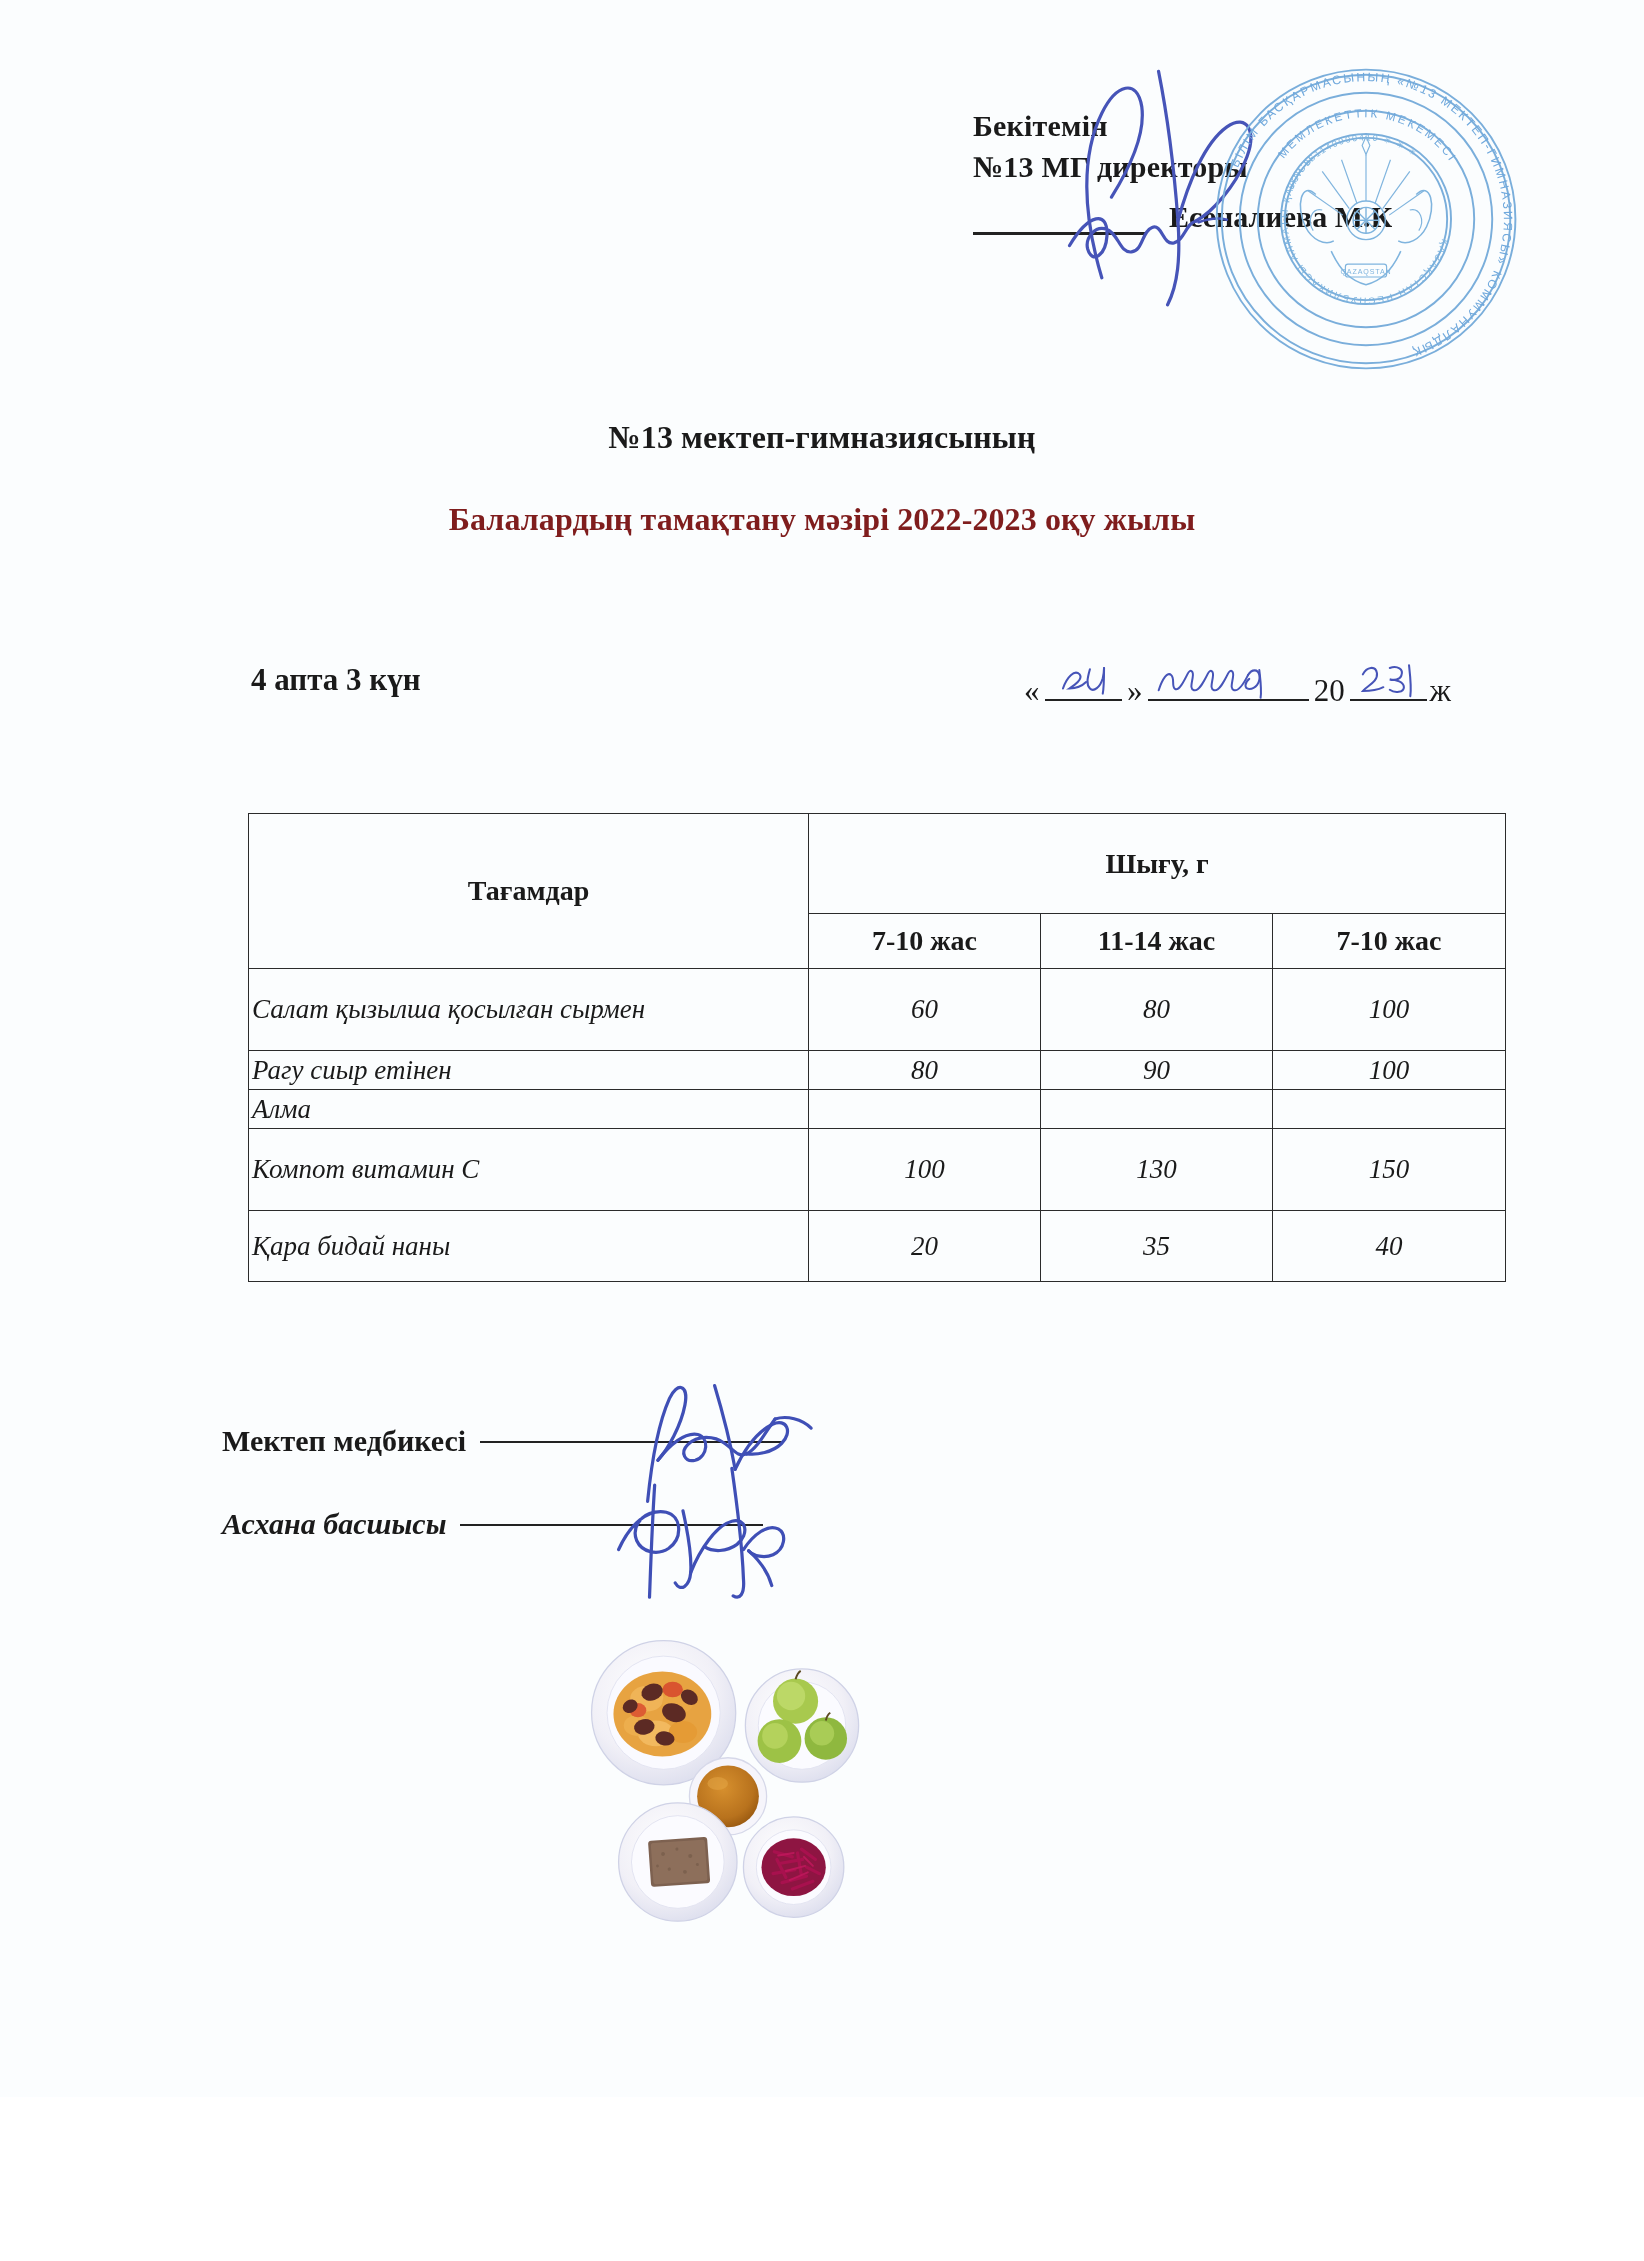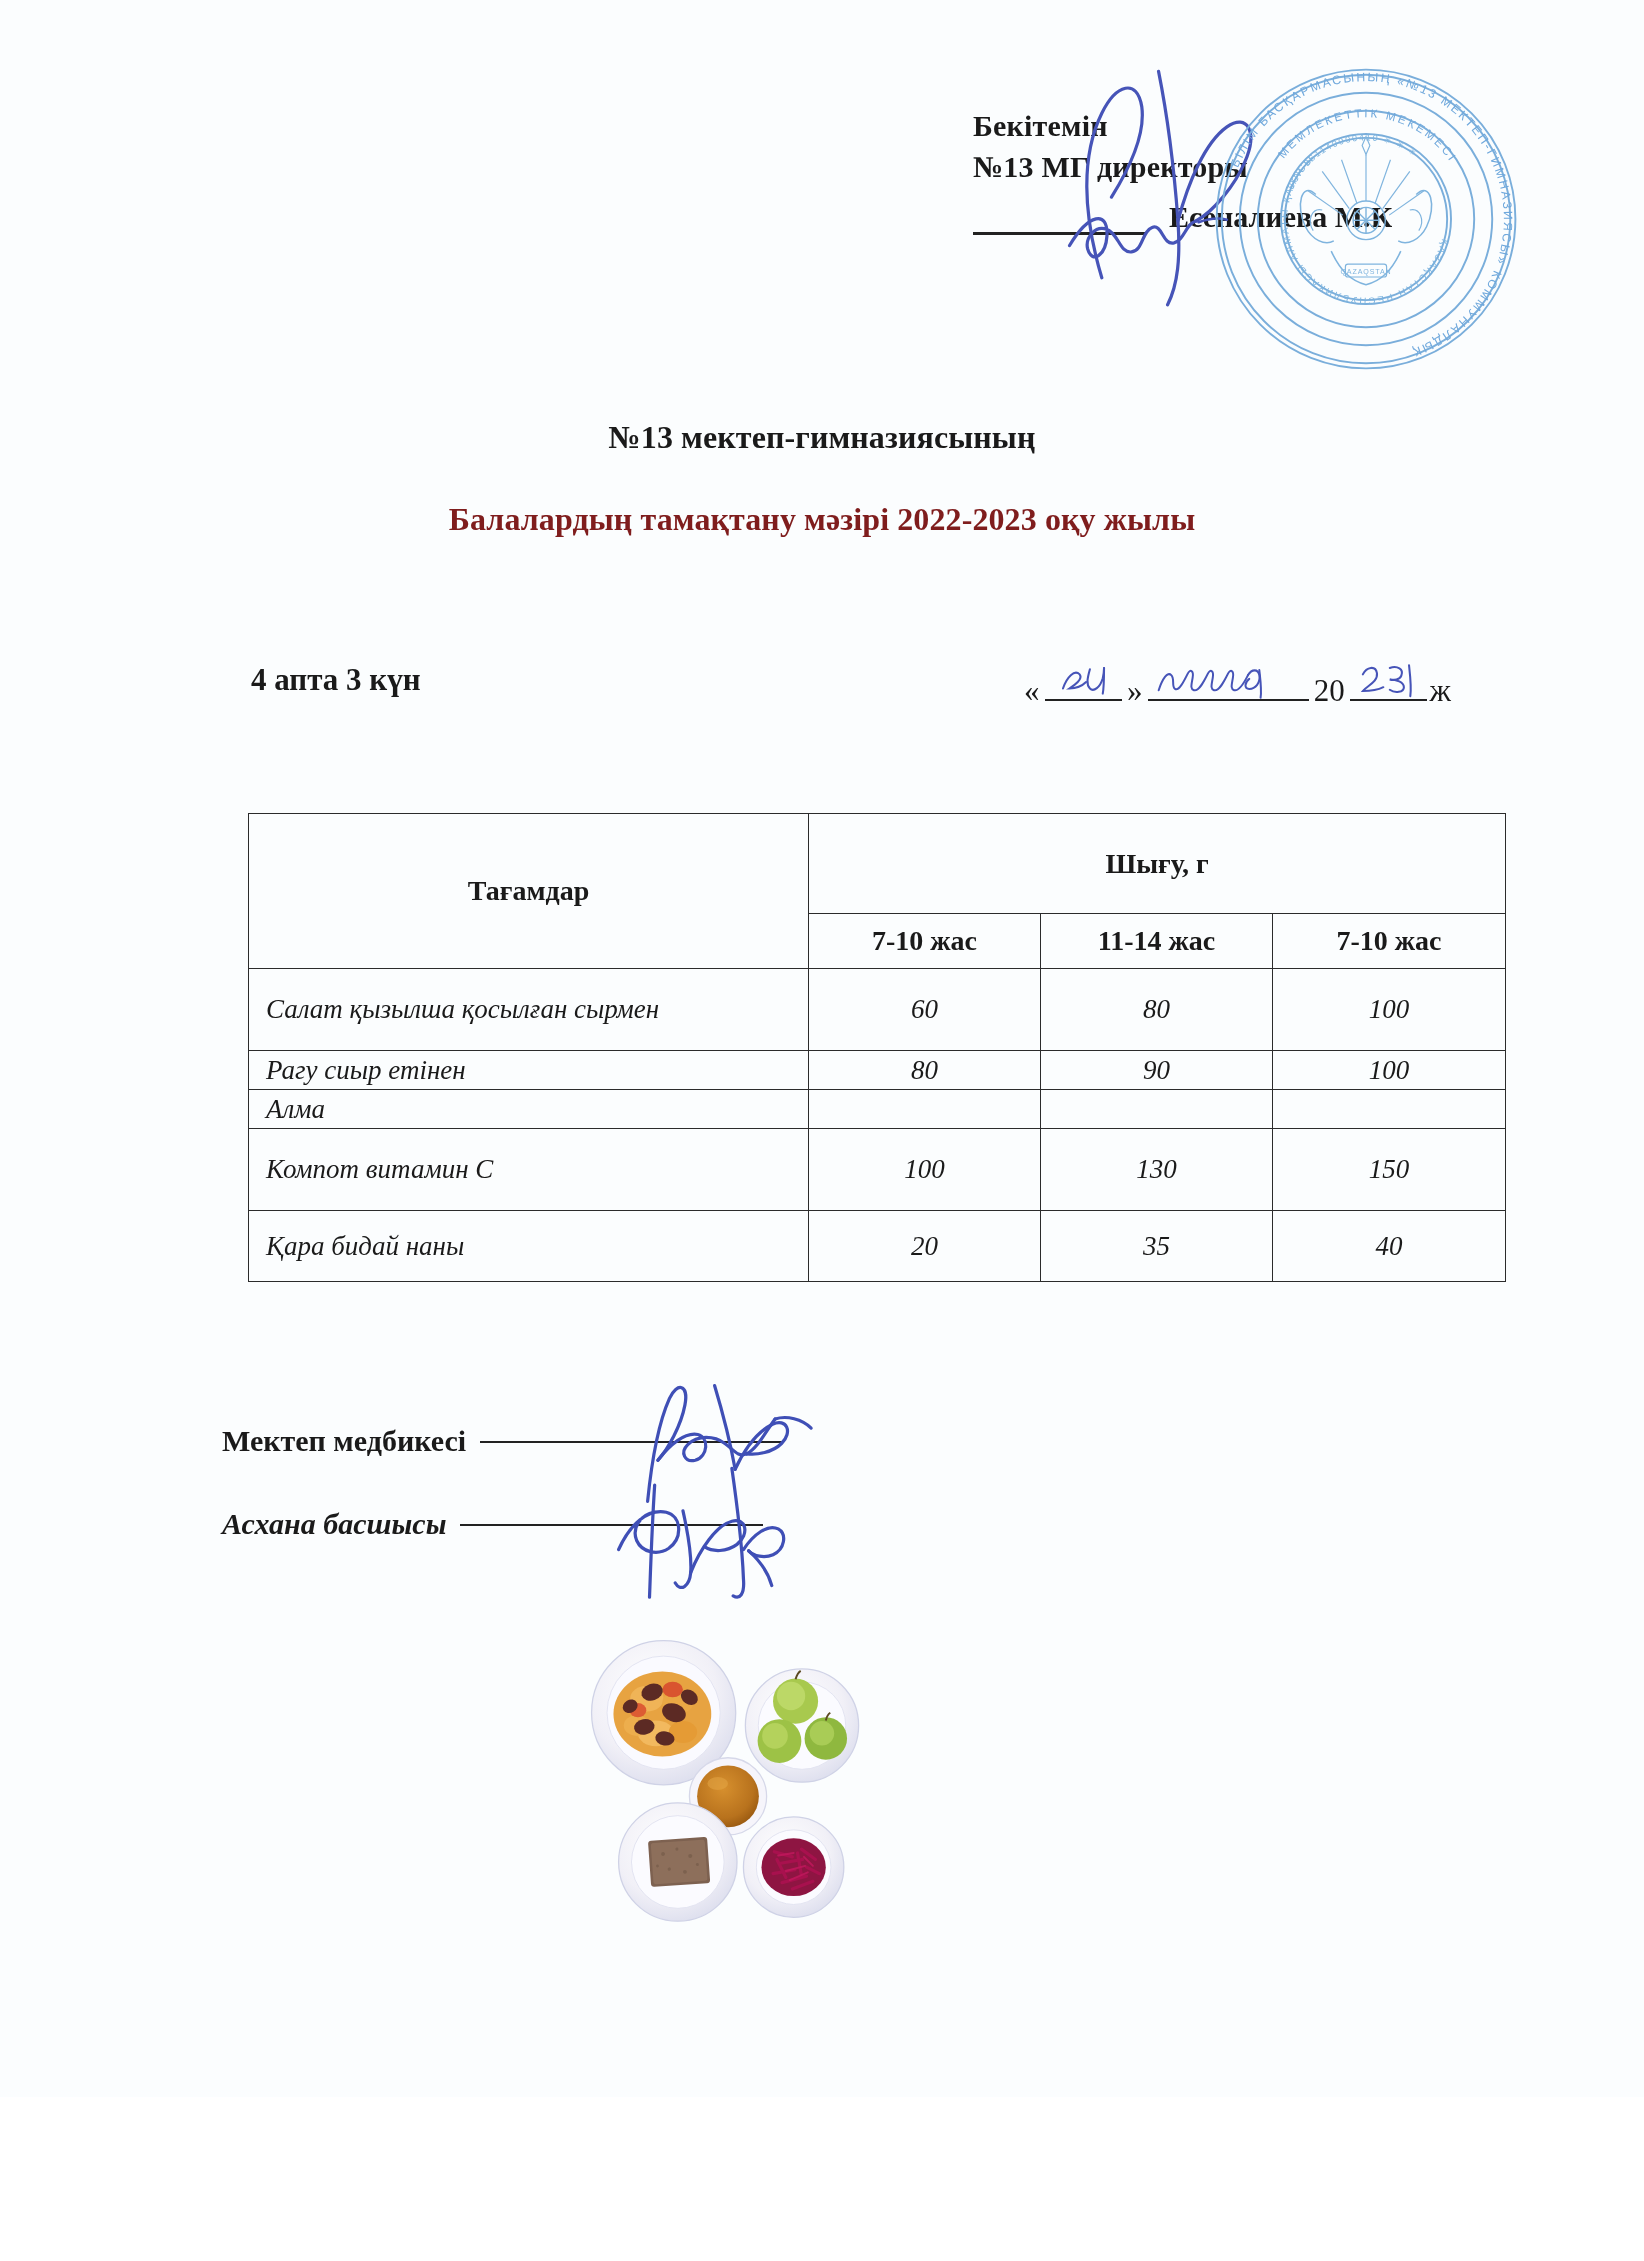--- a/index.html
+++ b/index.html
@@ -160,21 +160,21 @@
     vertical-align: middle;
   }
   .th-dishes { height: 148px; }
   .th-yield  { height: 97px; }
   .th-age    { height: 52px; font-size: 27px; }
 
   .menu-table td.dish {
     font-size: 27px;
     font-style: italic;
     text-align: left;
-    padding-left: 17px;
+    padding-left: 3px;
     vertical-align: middle;
   }
   .menu-table td.num {
     font-size: 27px;
     font-style: italic;
     text-align: center;
     vertical-align: middle;
   }
   .row-tall  { height: 82px; }
   .row-short { height: 39px; }

